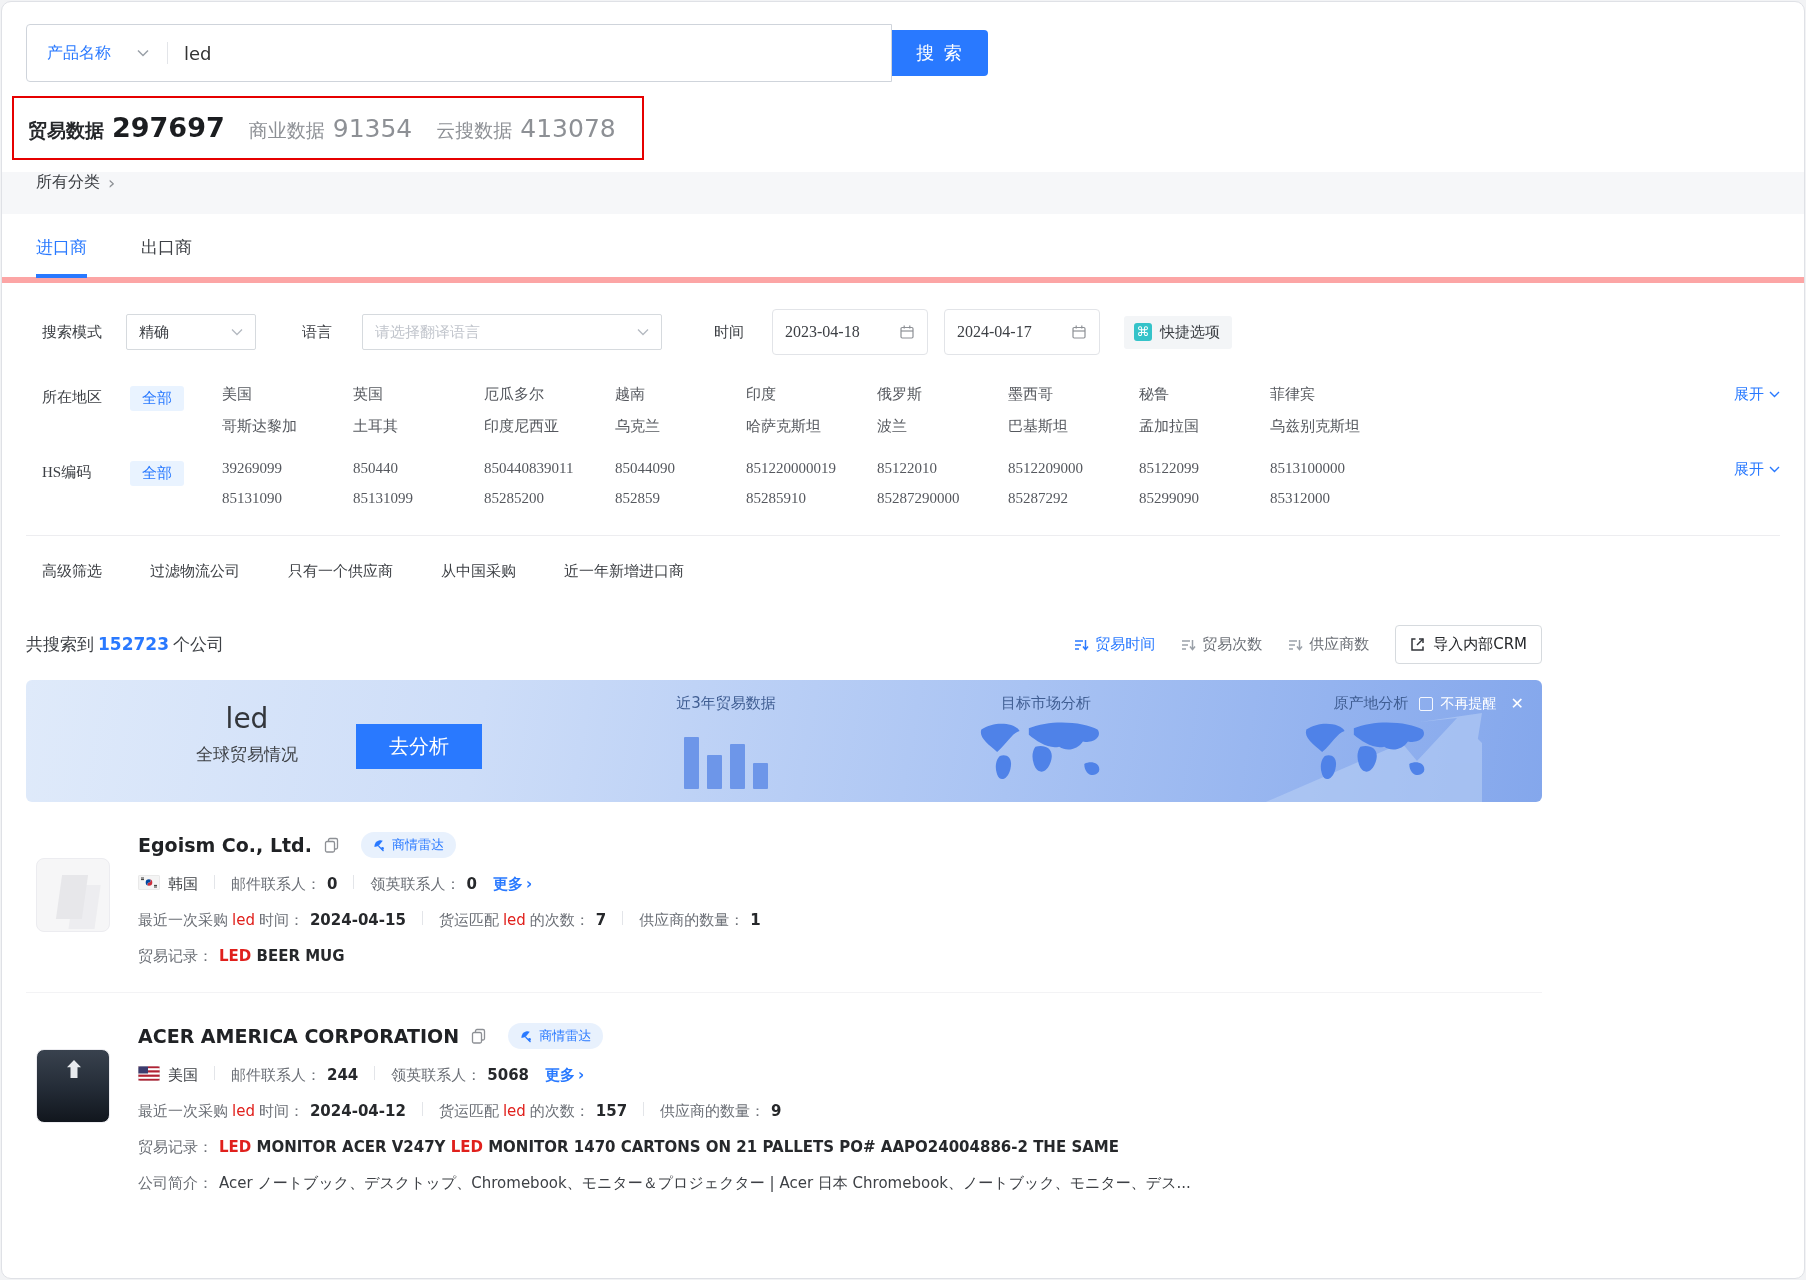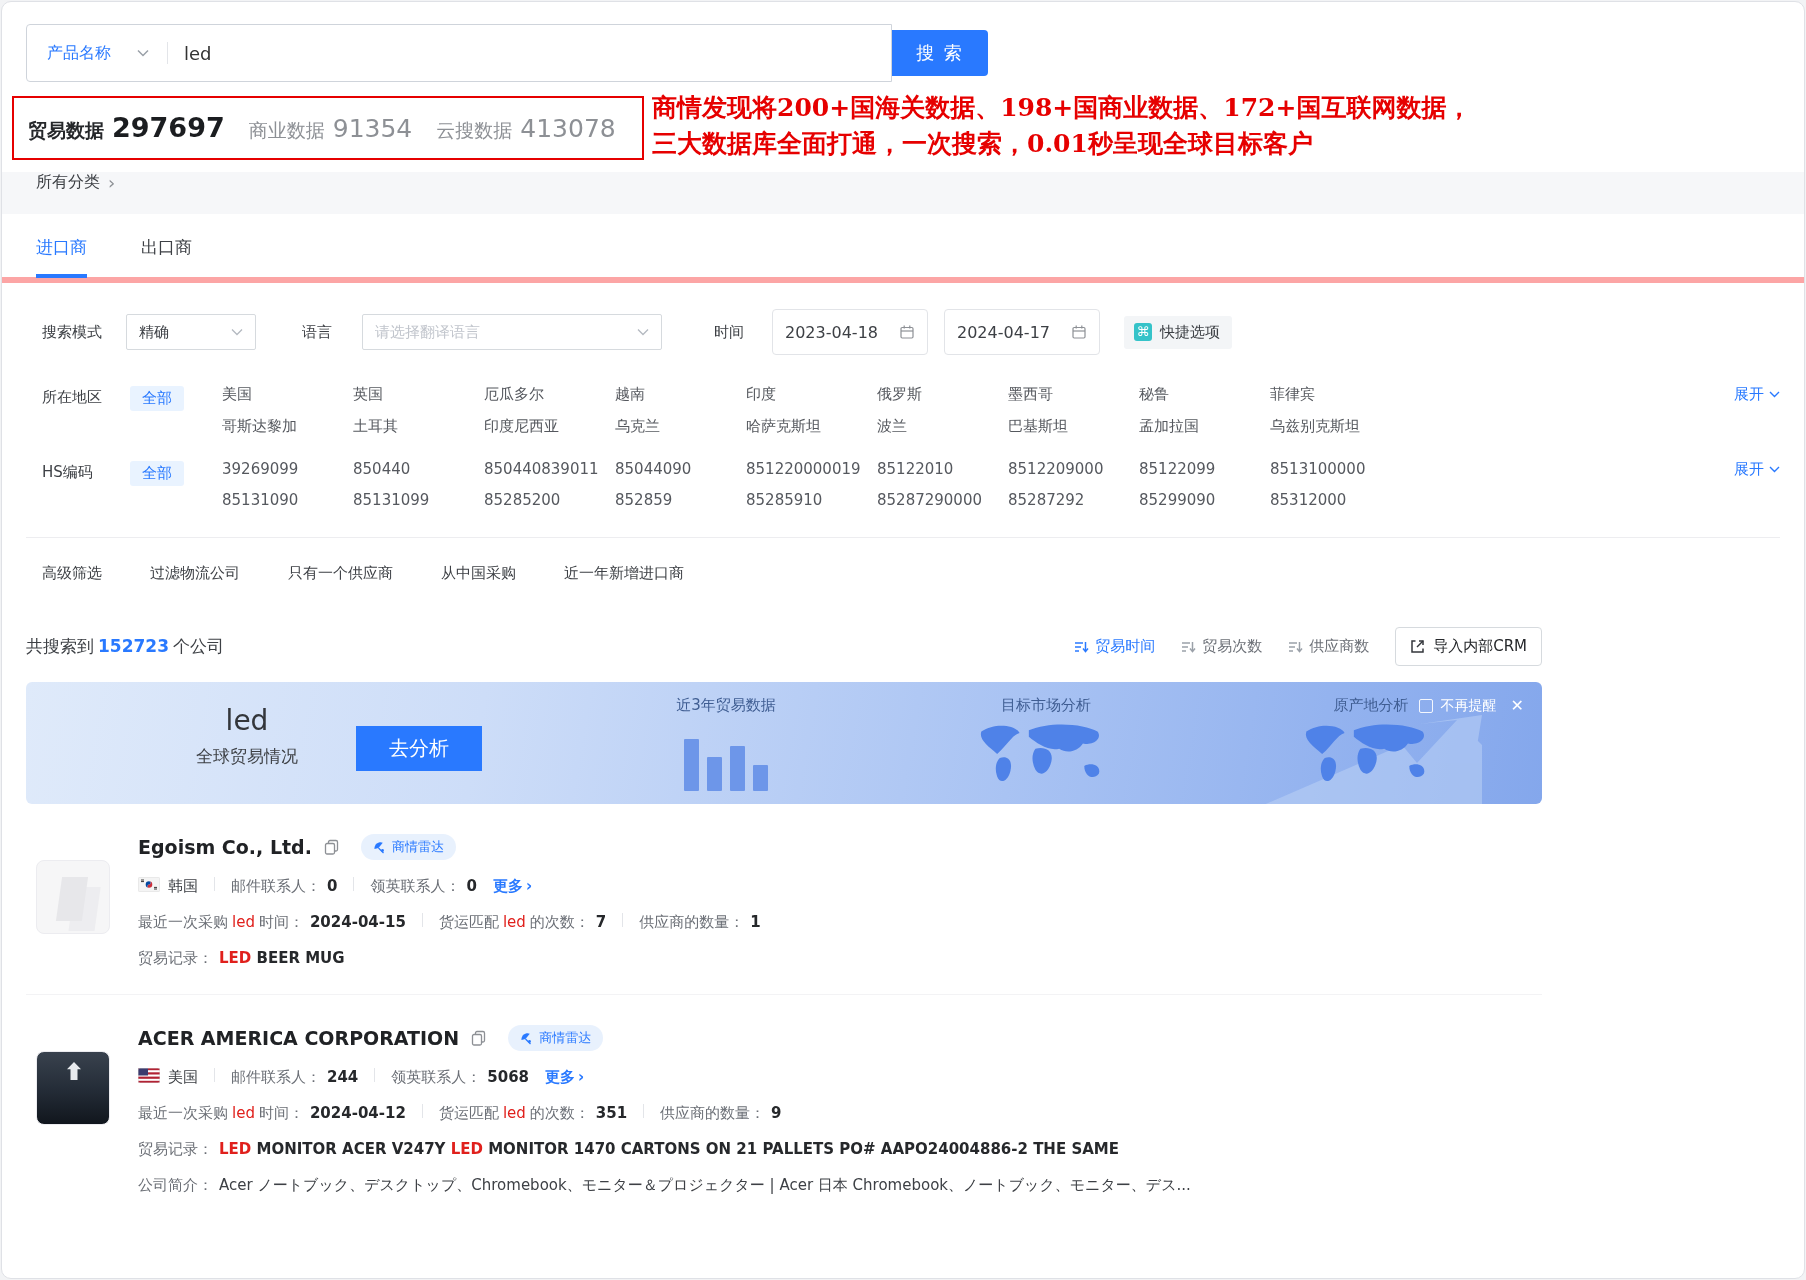--- a/index.html
+++ b/index.html
@@ -41,21 +41,21 @@
 
   
   .main-tabs { display:flex; gap:54px; padding:0 34px; border-bottom:6px solid #fca5a5; }
   .main-tab { position:relative; padding:22px 0 18px; font-size:17px; color:#3d4045; cursor:pointer; }
   .main-tab.active { color:#2979ff; }
   .main-tab.active::after { content:""; position:absolute; left:0; right:0; bottom:-1px;
                             height:4px; background:#2979ff; }
 
   
   .filter-area { padding:26px 24px 26px 40px; }
-  .filter-row { display:flex; align-items:center; }
+  .filter-row { display:flex; align-items:center;font-family:Liberation Serif, serif; }
   .filter-row1 { gap:0; }
   .f-label { font-size:15px; color:#3d4045; }
   .select { display:flex; align-items:center; justify-content:space-between; height:36px;
             border:1px solid #d6dade; border-radius:2px; padding:0 12px; font-size:15px;
             color:#3d4045; background:#fff; cursor:pointer; }
   .select .ph { color:#c1c5cc; }
   .sel-mode { width:130px; margin-left:24px; }
   .sel-lang { width:300px; margin-left:30px; }
   .date-box { display:flex; align-items:center; justify-content:space-between; width:156px;
               height:46px; border:1px solid #e2e4e8; border-radius:4px; padding:0 12px;
@@ -176,24 +176,20 @@
           <span class="lbl">商业数据</span>
           <span class="cnt">91354</span>
         </div>
         <div class="data-tab">
           <span class="lbl">云搜数据</span>
           <span class="cnt">413078</span>
         </div>
       </div>
     </div>
 
-    <div class="annotation">
-      <div>商情发现将200+国海关数据、198+国商业数据、172+国互联网数据，</div>
-      <div>三大数据库全面打通，一次搜索，0.01秒呈现全球目标客户</div>
-    </div>
   </div>
 
   <div class="category-strip">
     <span>所有分类</span>
     <span class="arrow">›</span>
   </div>
 
   <div class="main-tabs">
     <div class="main-tab active">进口商</div>
     <div class="main-tab">出口商</div>
@@ -531,21 +527,21 @@
           <span class="country">美国</span>
           <span class="sep"></span>
           <span class="kv"><span class="lab">邮件联系人：</span><span class="v">244</span></span>
           <span class="sep"></span>
           <span class="kv"><span class="lab">领英联系人：</span><span class="v">5068</span></span>
           <span class="more"><span>更多</span><span class="gt">›</span></span>
         </div>
         <div class="c-row">
           <span class="kv"><span class="lab">最近一次采购</span><span class="kw-red">led</span><span class="lab">时间：</span><span class="v">2024-04-12</span></span>
           <span class="sep"></span>
-          <span class="kv"><span class="lab">货运匹配</span><span class="kw-red">led</span><span class="lab">的次数：</span><span class="v">351</span></span>
+          <span class="kv"><span class="lab">货运匹配</span><span class="kw-red">led</span><span class="lab">的次数：</span><span class="v">157</span></span>
           <span class="sep"></span>
           <span class="kv"><span class="lab">供应商的数量：</span><span class="v">9</span></span>
         </div>
         <div class="c-row">
           <span class="lab">贸易记录：</span>
           <span style="margin-left:6px;"><span class="rec-red">LED</span><span class="rec-dark"> MONITOR ACER V247Y </span><span class="rec-red">LED</span><span class="rec-dark"> MONITOR 1470 CARTONS ON 21 PALLETS PO# AAPO24004886-2 THE SAME</span></span>
         </div>
         <div class="c-row">
           <span class="lab">公司简介：</span>
           <span class="profile-text">Acer ノートブック、デスクトップ、Chromebook、モニター＆プロジェクター | Acer 日本 Chromebook、ノートブック、モニター、デス...</span>

